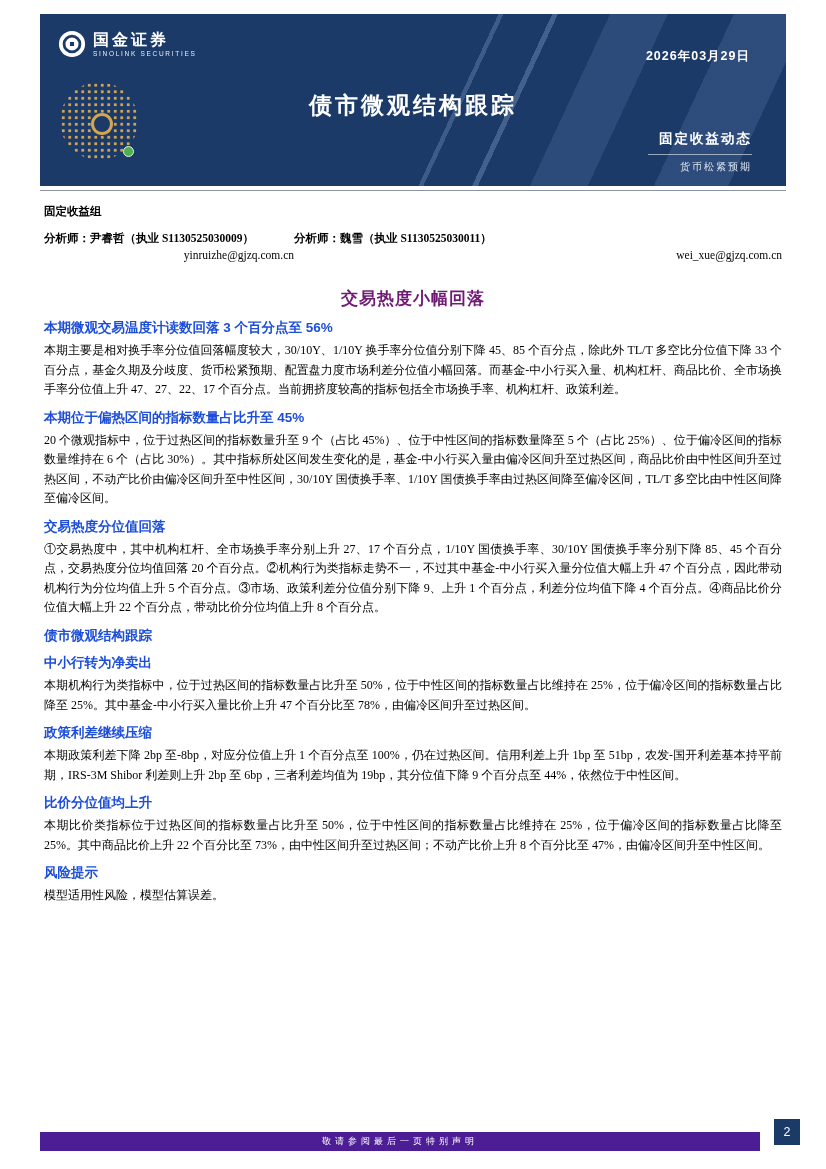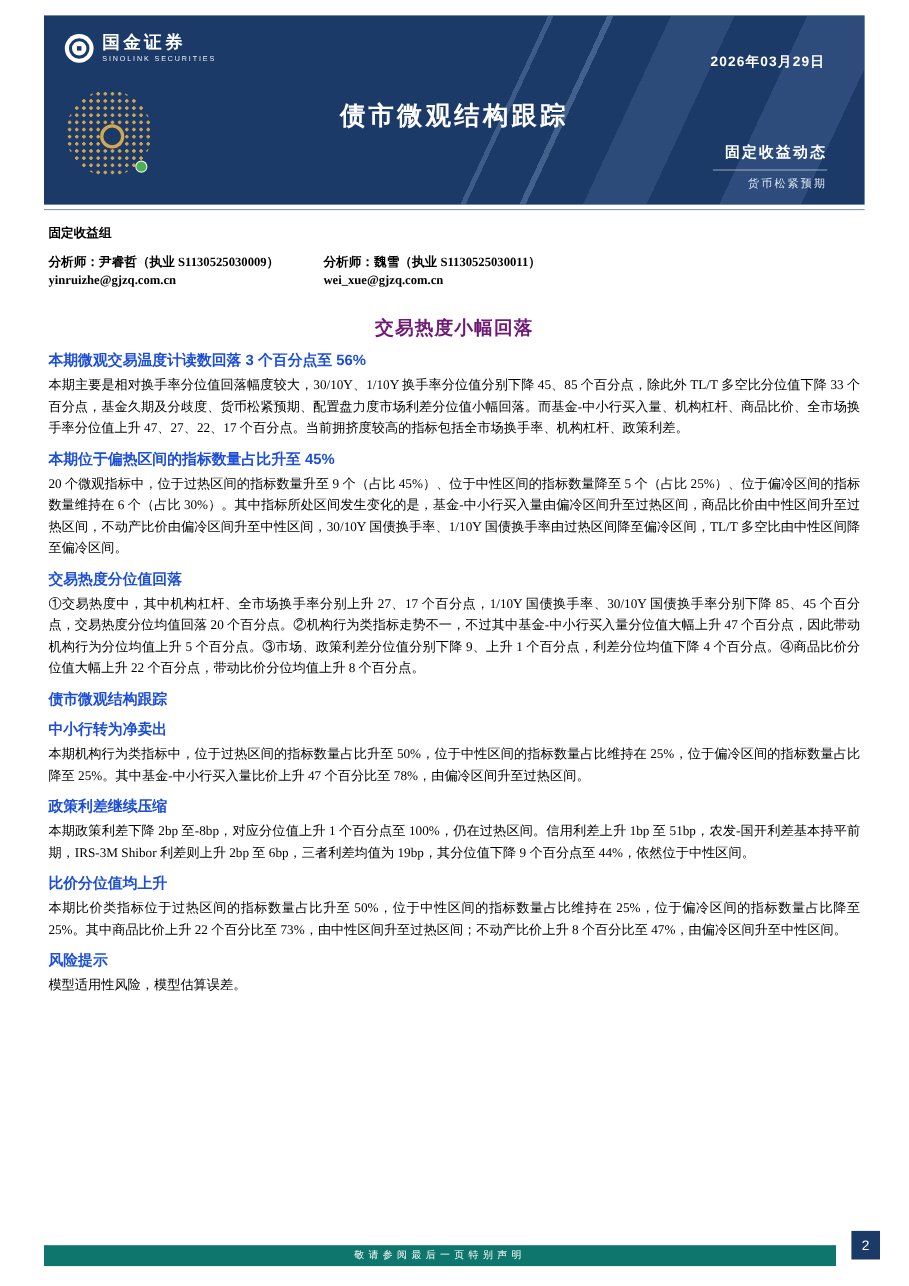--- a/index.html
+++ b/index.html
@@ -52,39 +52,39 @@
     content:""; position:absolute; right:4px; bottom:3px; width:9px; height:9px;
     border-radius:50%; background:#4caf50; border:1px solid #e8f5e9;
   }
 
   
   .header-rule { position:absolute; top:190px; left:38px; right:38px; border-top:1.5px solid #8a94a3; }
   .flow { position:relative; padding:204px 42px 0 42px; }
   .team { font-size:11.5px; font-weight:bold; }
   .analysts { display:grid; grid-template-columns:250px 1fr; margin-top:12px; font-size:11.5px; row-gap:3px; }
   .a-line { font-weight:bold; }
-  .a-mail { font-weight:bold; }
+  .a-mail { font-weight:normal;text-align:right; }
 
   
   .doc-title {
     text-align:center; font-size:17px; font-weight:bold; color:#701a75;
     letter-spacing:1px; margin:26px 0 8px;
     font-family:"Liberation Sans","DejaVu Sans",sans-serif;
   }
   .sec { margin-top:9px; }
   .sec-h {
     font-size:13.5px; font-weight:bold; color:#1d4ed8; margin-bottom:4px;
     font-family:"Liberation Sans","DejaVu Sans",sans-serif;
   }
   .sec-p { font-size:12px; line-height:1.63; text-align:justify; }
 
   
   .footer-bar {
     position:absolute; left:38px; right:64px; bottom:18px; height:19px;
-    background:#0f766e; color:#fff; text-align:center; line-height:19px;
+    background:#4c1d95; color:#fff; text-align:center; line-height:19px;
     font-size:9px; letter-spacing:4px;
     font-family:"Liberation Sans","DejaVu Sans",sans-serif;
   }
   .page-num {
     position:absolute; right:24px; bottom:24px; width:26px; height:26px;
     background:#1c3a68; color:#fff; display:flex; align-items:center; justify-content:center;
     font-size:12.5px; font-family:"Liberation Sans","DejaVu Sans",sans-serif;
   }
 </style>
 </head>

